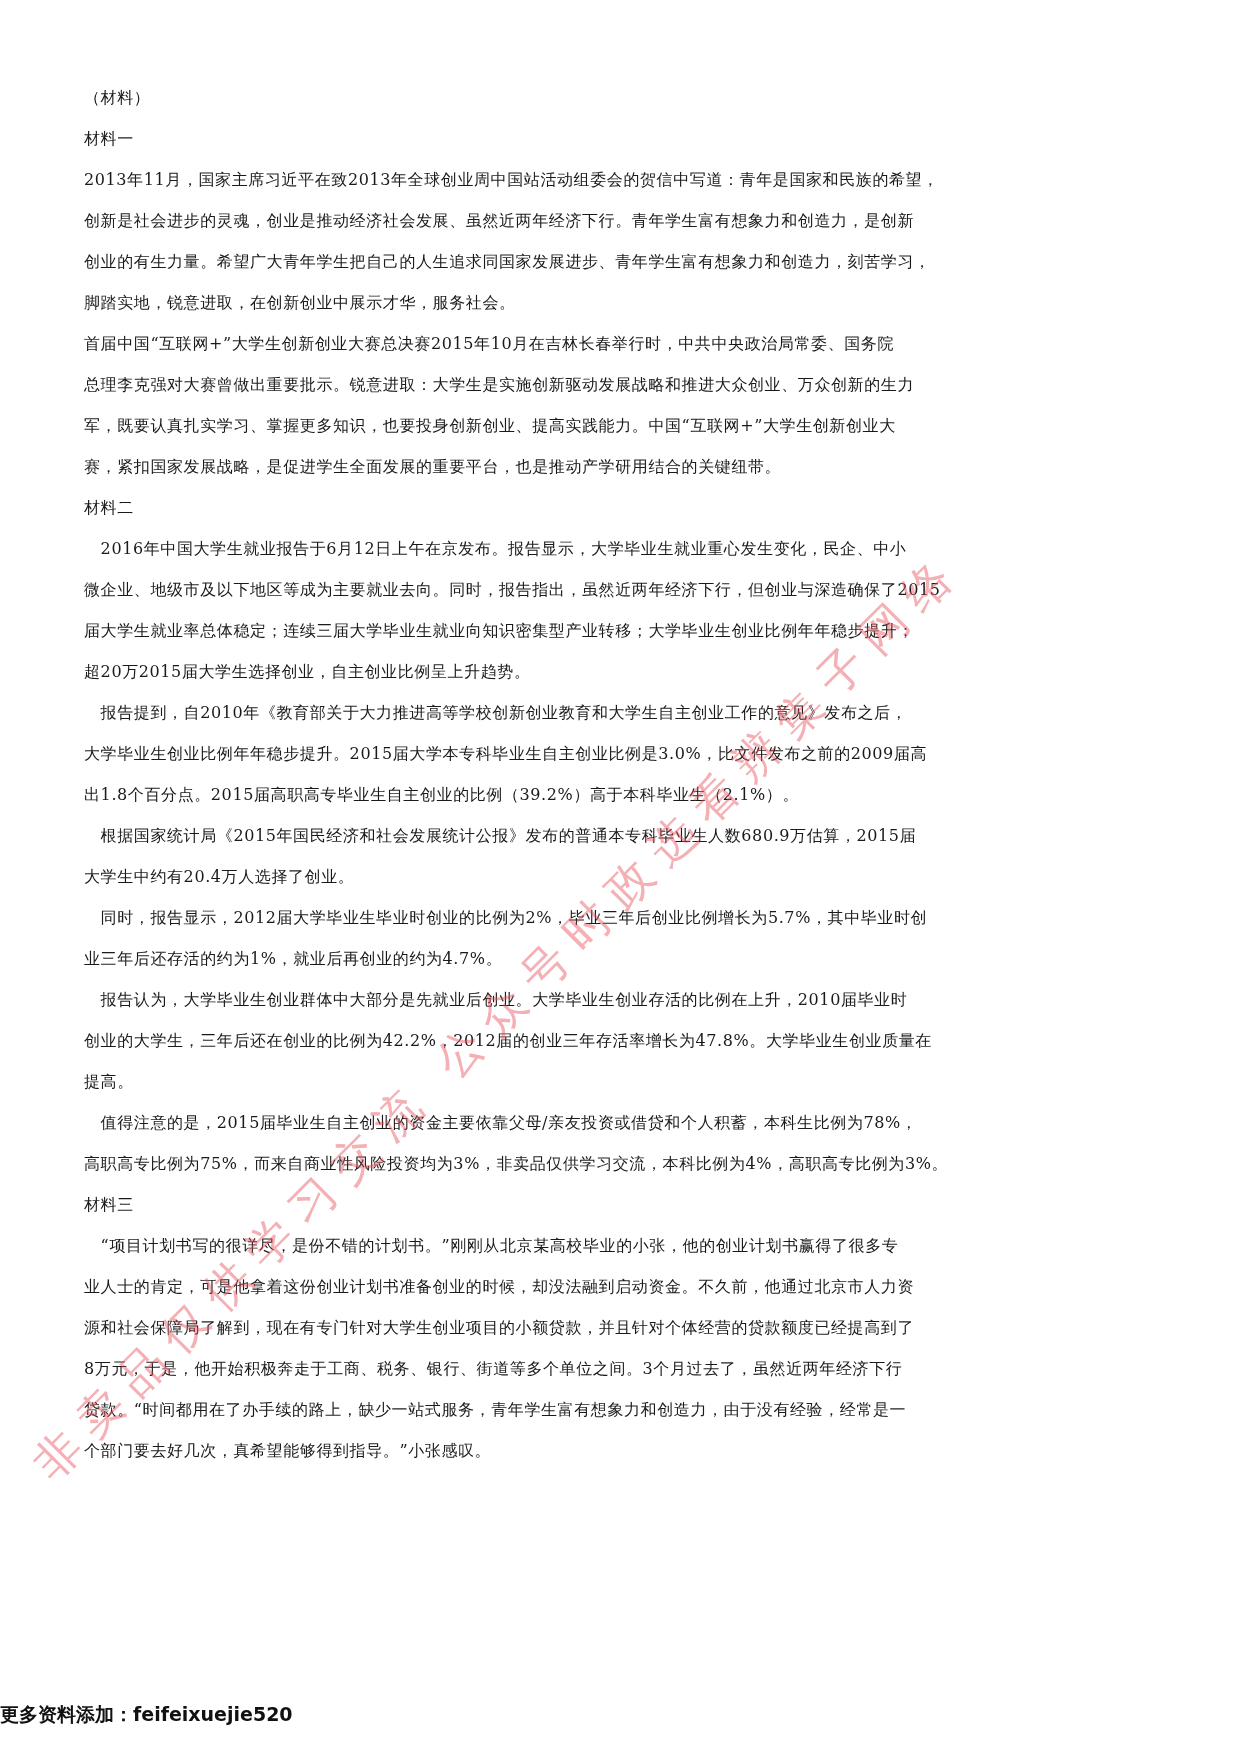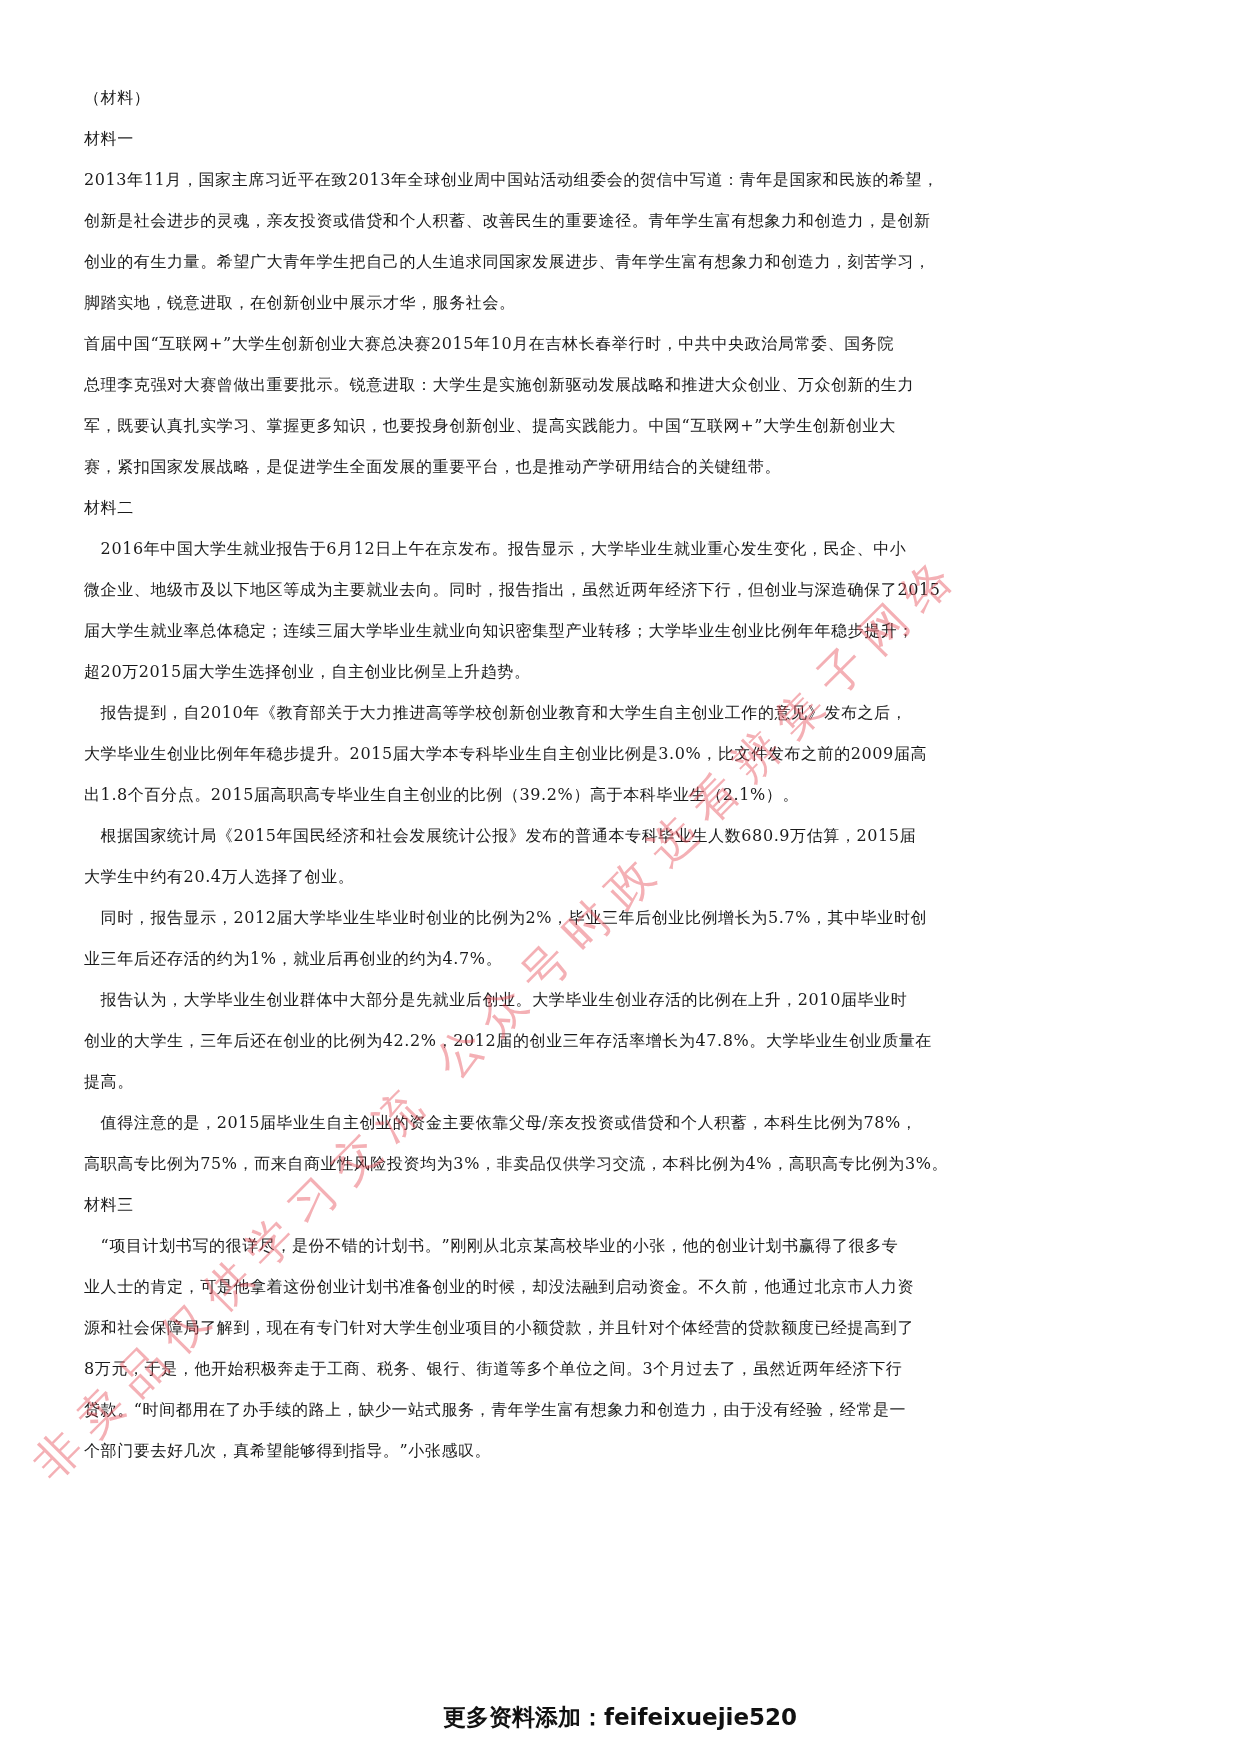--- a/index.html
+++ b/index.html
@@ -14,34 +14,34 @@
     font-size: 16px; line-height: 28px; letter-spacing: 0.6px;
   }
   .watermark {
     position: absolute; color: rgba(230, 80, 90, 0.45);
     font-family: "DejaVu Sans", "Liberation Sans", sans-serif;
     font-size: 46px; white-space: nowrap; pointer-events: none;
     transform-origin: left top; letter-spacing: 14px;
   }
   .wm1 { left: 20px; top: 1450px; transform: rotate(-45deg); }
   .footer {
-    position: absolute; left: 0; right: 0; top: 1702px; text-align: center;
+    position: absolute; left: 0; right: 0; top: 1702px; 
     font-family: "DejaVu Sans", "Liberation Sans", sans-serif;
-    font-size: 23px; font-weight: bold; color: #111;
+    font-size: 19px; font-weight: bold; color: #111;
   }
 </style>
 </head>
 <body>
 
 <div class="page">
   <div class="line" style="top:0px">（材料）</div>
 
   <div class="line" style="top:41px">材料一</div>
   <div class="line" style="top:82px">2013年11月，国家主席习近平在致2013年全球创业周中国站活动组委会的贺信中写道：青年是国家和民族的希望，</div>
-  <div class="line" style="top:123px">创新是社会进步的灵魂，亲友投资或借贷和个人积蓄、改善民生的重要途径。青年学生富有想象力和创造力，是创新</div>
+  <div class="line" style="top:123px">创新是社会进步的灵魂，创业是推动经济社会发展、虽然近两年经济下行。青年学生富有想象力和创造力，是创新</div>
   <div class="line" style="top:164px">创业的有生力量。希望广大青年学生把自己的人生追求同国家发展进步、青年学生富有想象力和创造力，刻苦学习，</div>
   <div class="line" style="top:205px">脚踏实地，锐意进取，在创新创业中展示才华，服务社会。</div>
   <div class="line" style="top:246px">首届中国“互联网+”大学生创新创业大赛总决赛2015年10月在吉林长春举行时，中共中央政治局常委、国务院</div>
   <div class="line" style="top:287px">总理李克强对大赛曾做出重要批示。锐意进取：大学生是实施创新驱动发展战略和推进大众创业、万众创新的生力</div>
   <div class="line" style="top:328px">军，既要认真扎实学习、掌握更多知识，也要投身创新创业、提高实践能力。中国“互联网+”大学生创新创业大</div>
   <div class="line" style="top:369px">赛，紧扣国家发展战略，是促进学生全面发展的重要平台，也是推动产学研用结合的关键纽带。</div>
 
   <div class="line" style="top:410px">材料二</div>
   <div class="line" style="top:451px">　2016年中国大学生就业报告于6月12日上午在京发布。报告显示，大学毕业生就业重心发生变化，民企、中小</div>
   <div class="line" style="top:492px">微企业、地级市及以下地区等成为主要就业去向。同时，报告指出，虽然近两年经济下行，但创业与深造确保了2015</div>

